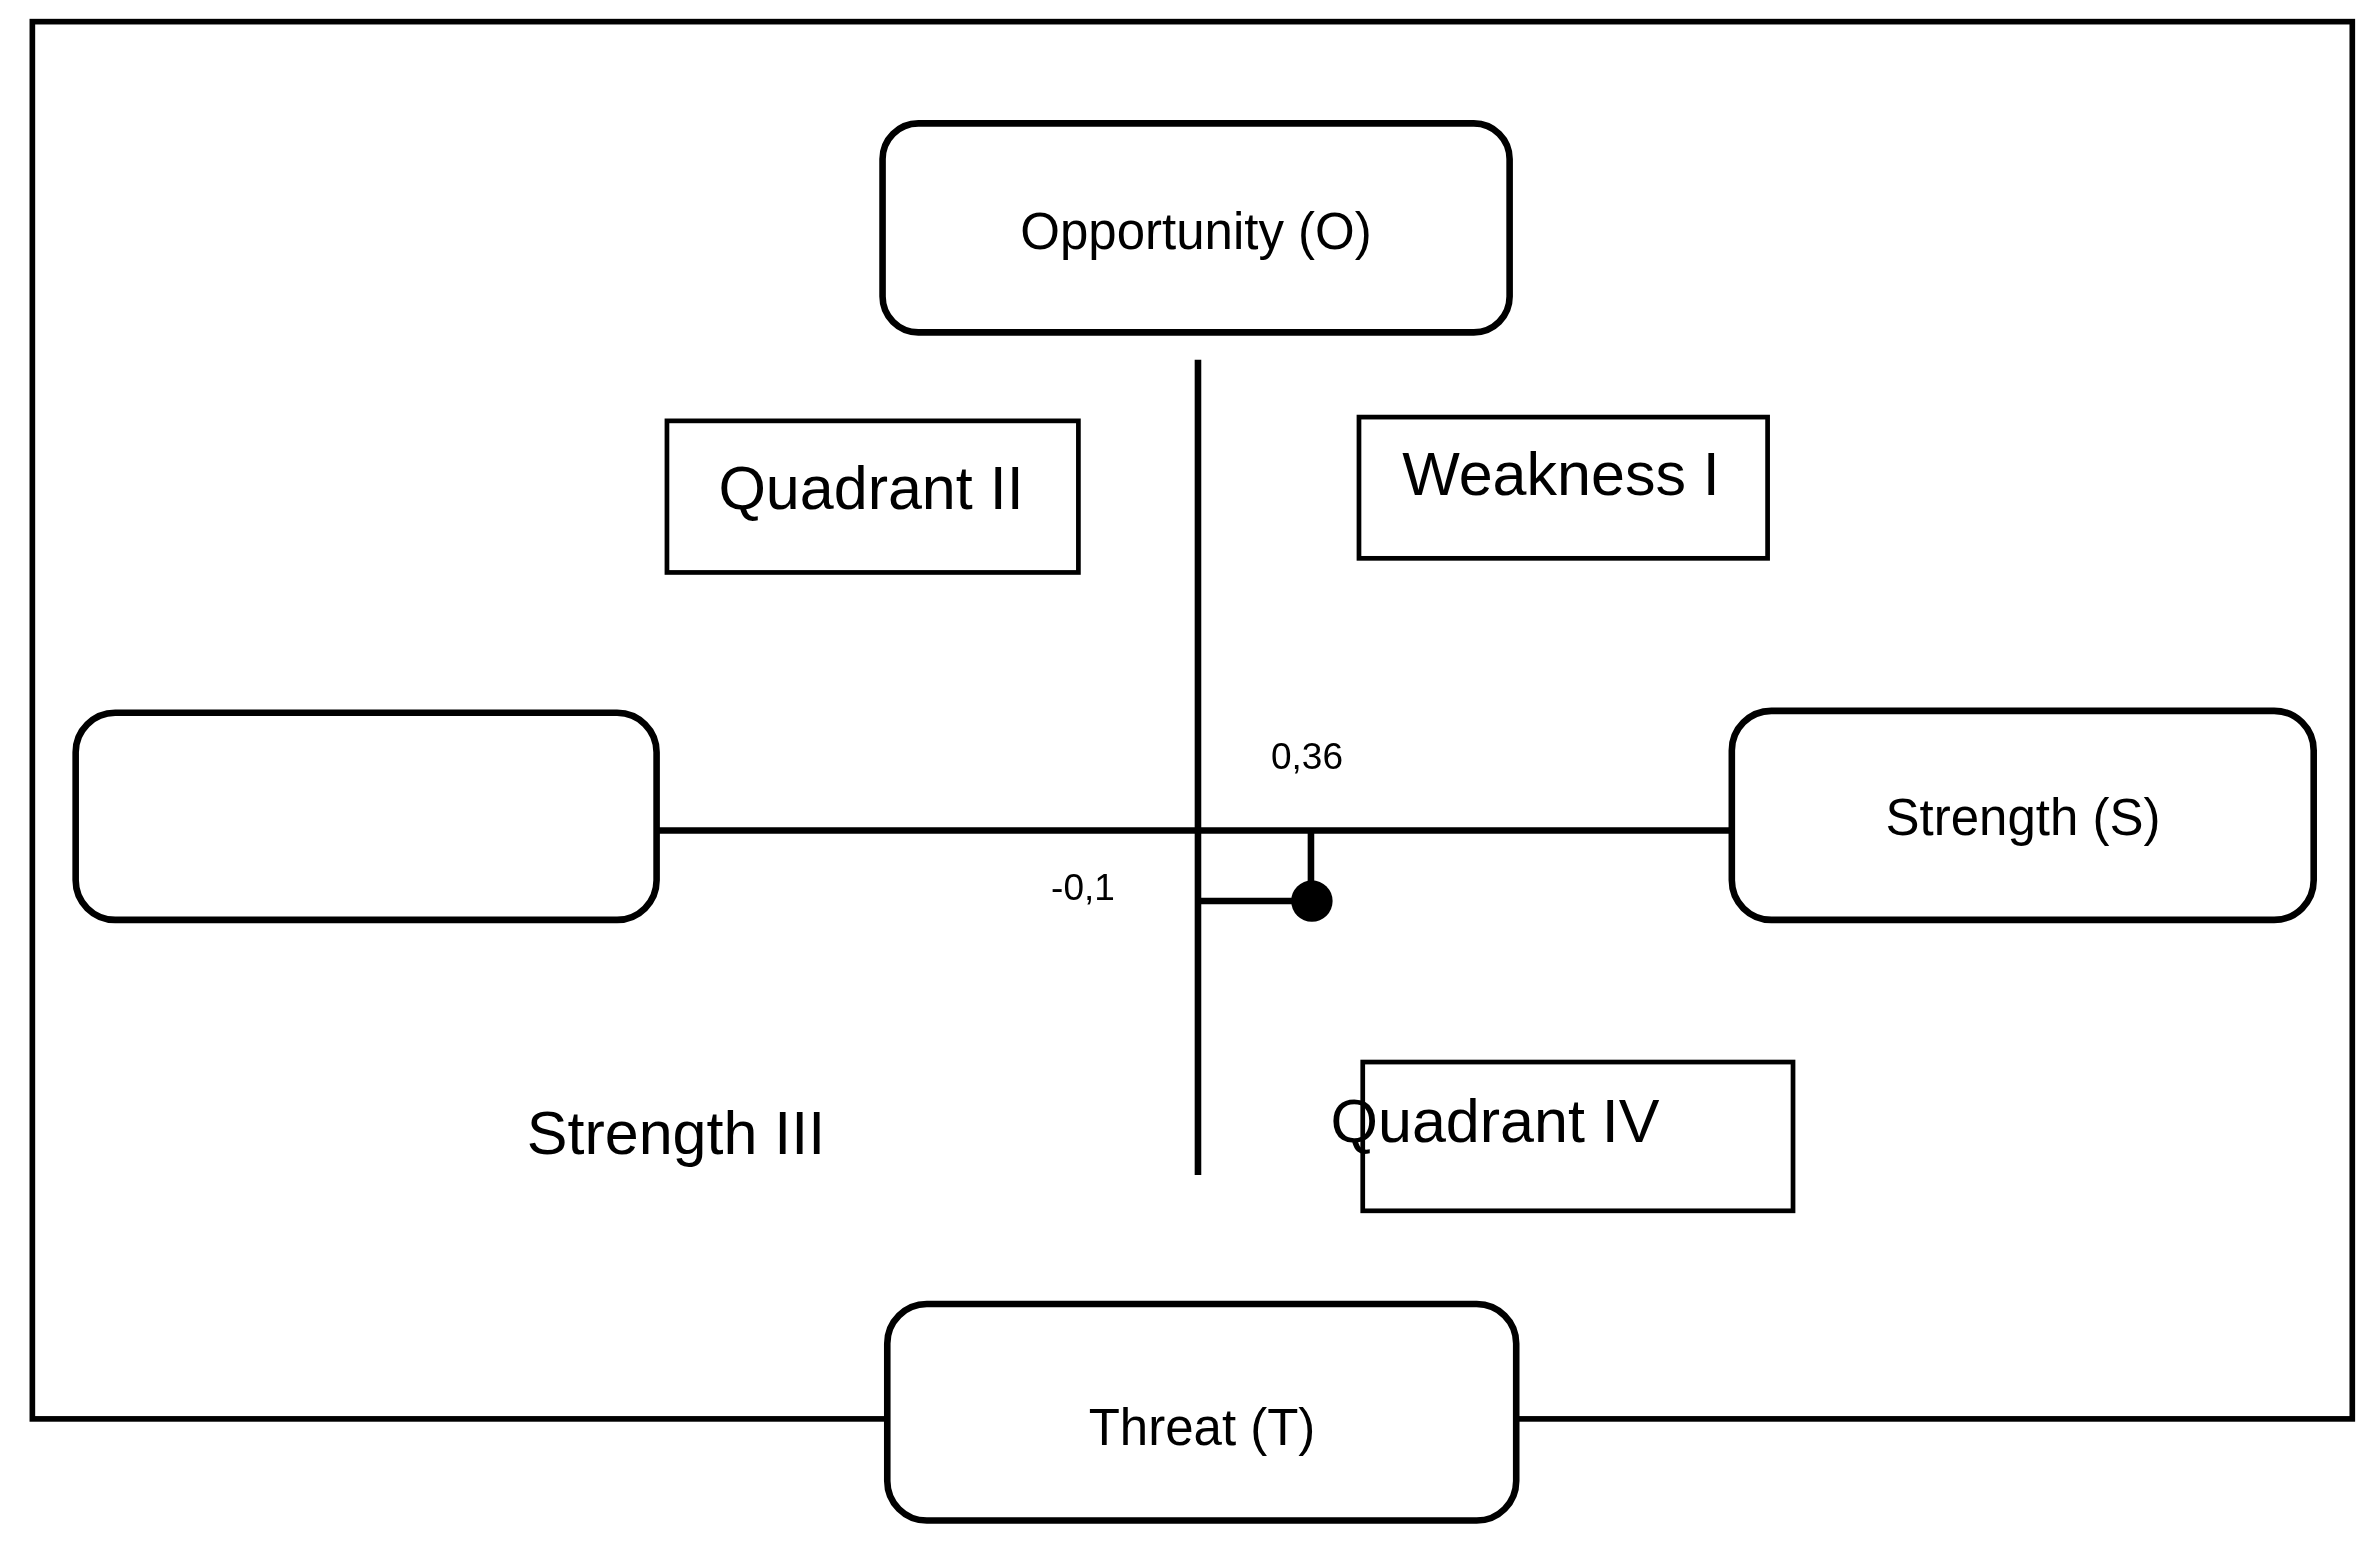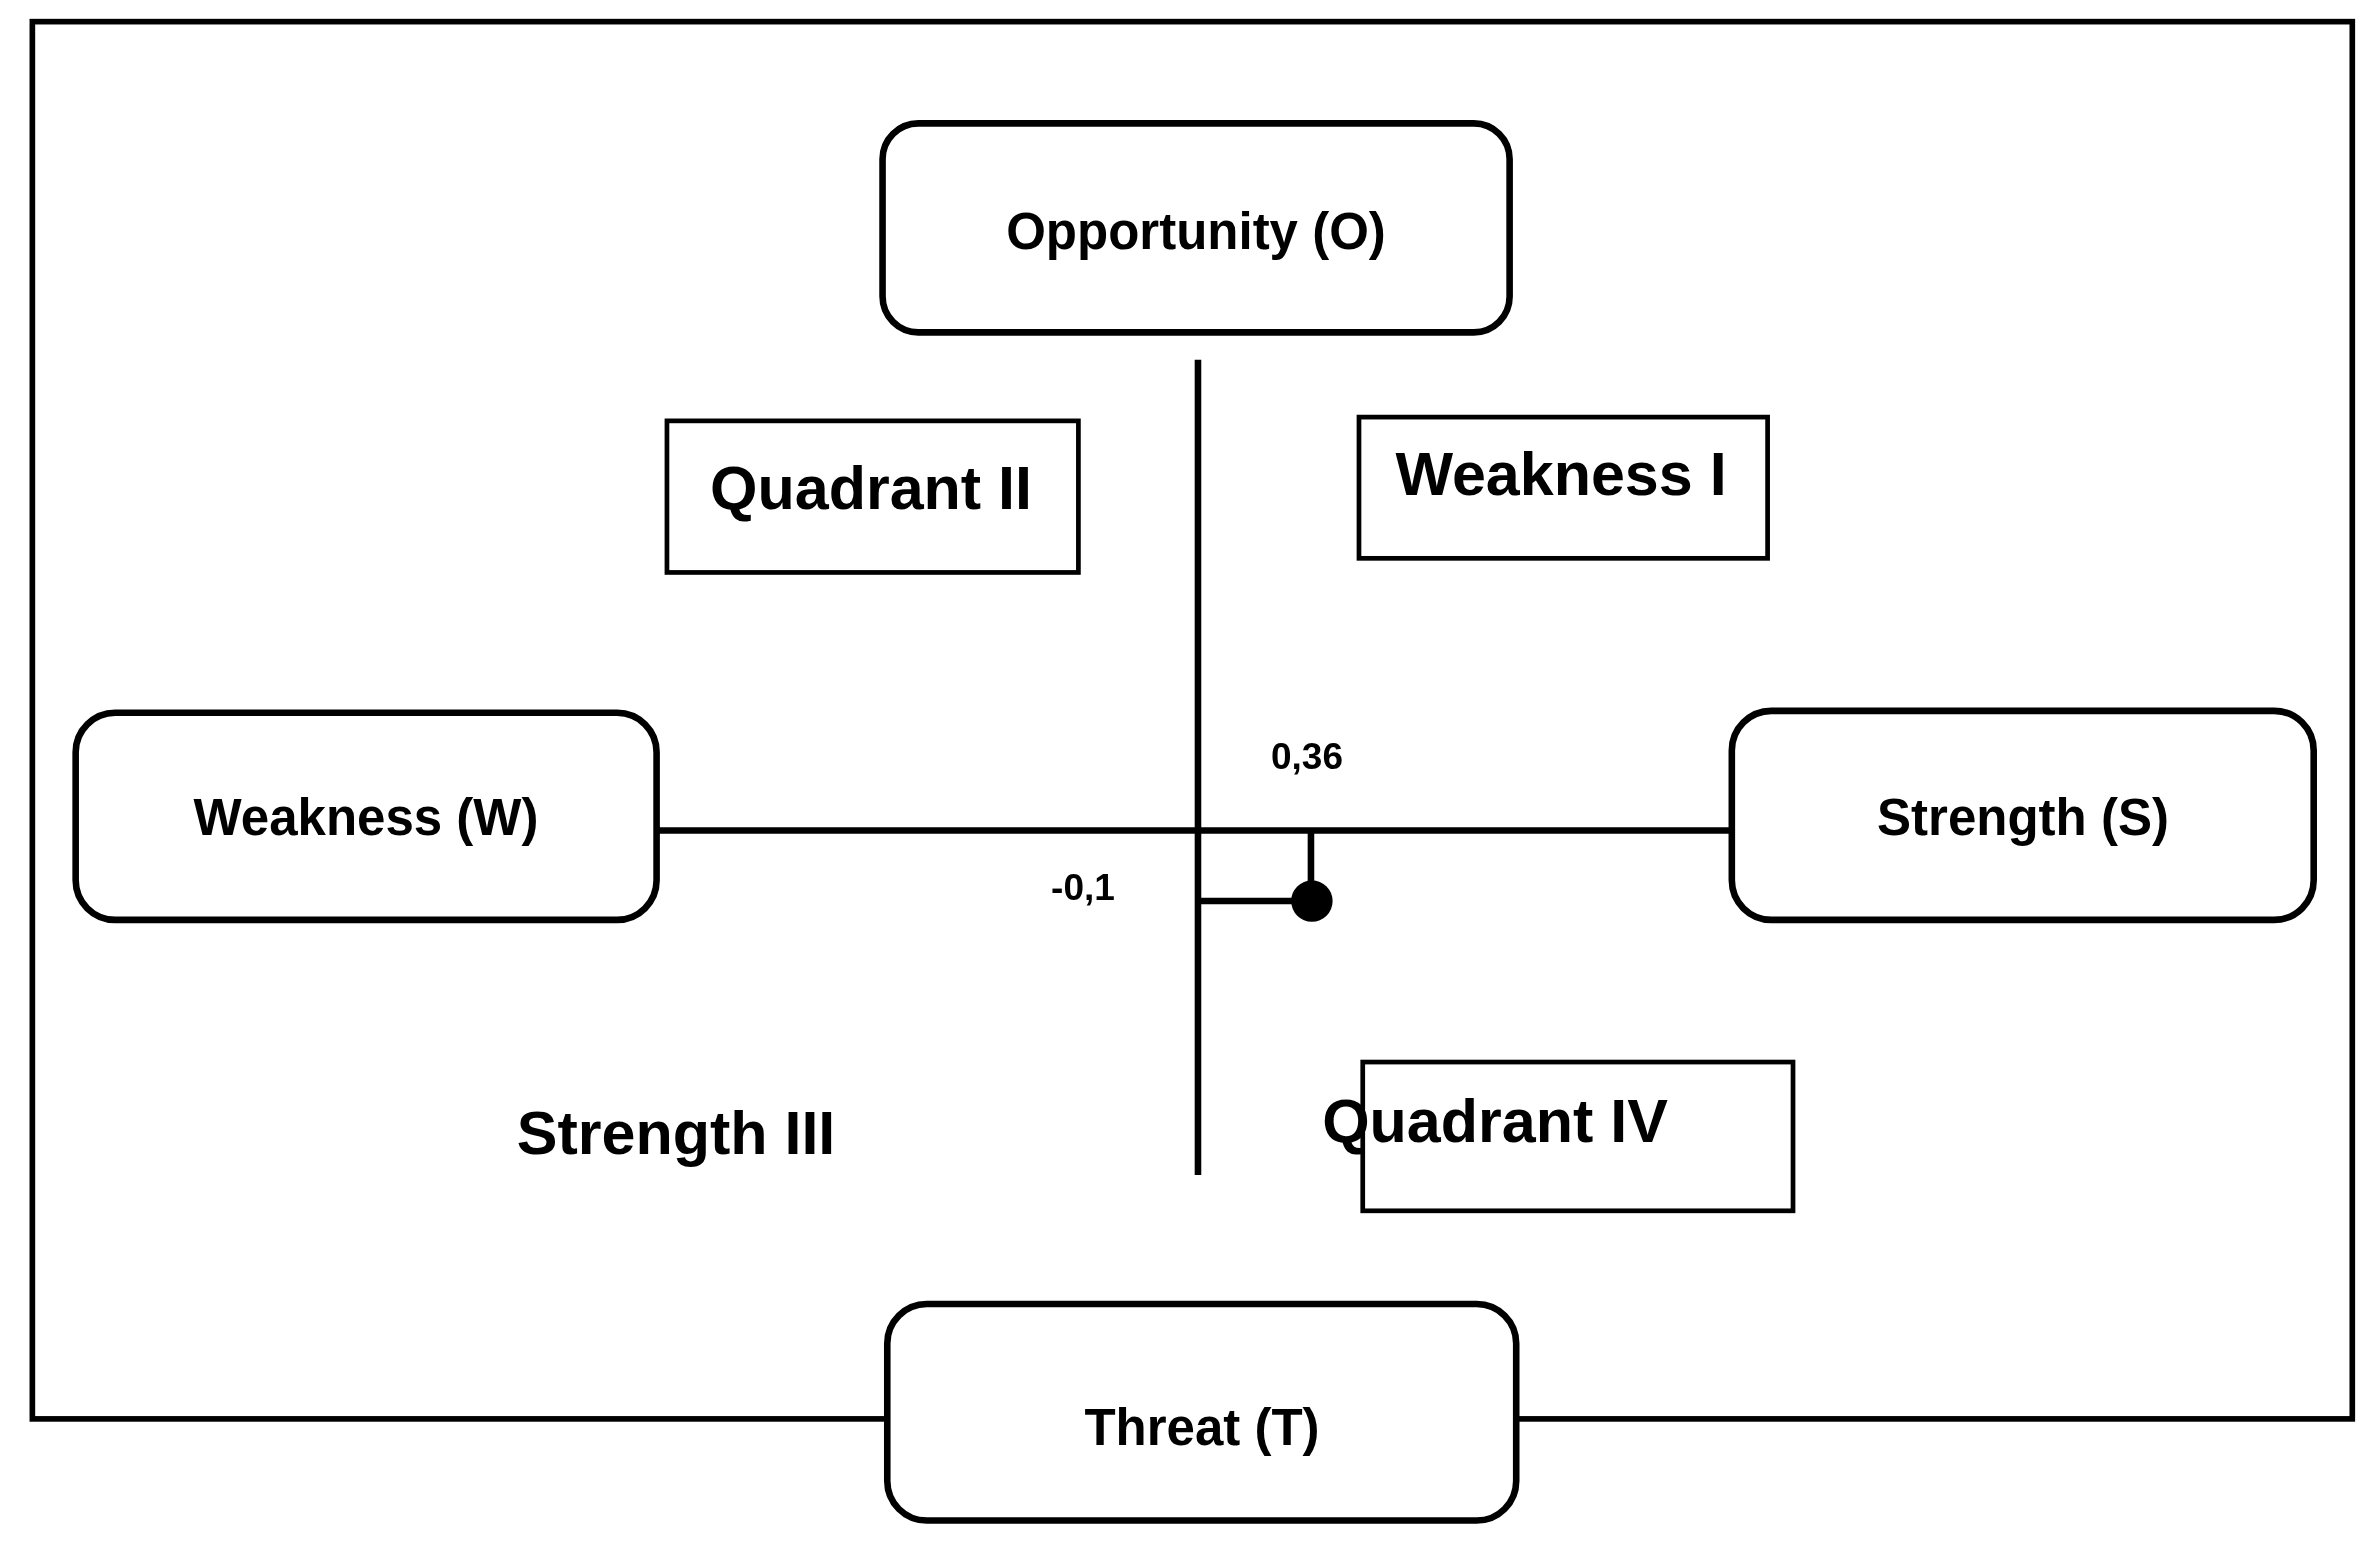--- a/index.html
+++ b/index.html
@@ -20,21 +20,20 @@
     left: 0;
     width: 2379px;
     height: 1546px;
   }
   .lbl {
     position: absolute;
     font-family: "Liberation Sans", sans-serif;
     color: #000000;
     white-space: nowrap;
     line-height: 1;
-    font-weight: bold;
   }
   .lbl-node {
     font-size: 51px;
   }
   .lbl-quad {
     font-size: 61px;
   }
   .lbl-val {
     font-size: 37px;
   }
@@ -72,21 +71,20 @@
     <rect x="1443" y="443" width="434" height="150" fill="none" stroke="#000000" stroke-width="5"></rect>
 
     <rect x="708" y="447" width="437" height="161" fill="none" stroke="#000000" stroke-width="5"></rect>
 
     <rect x="1447" y="1128" width="457" height="158" fill="none" stroke="#000000" stroke-width="5"></rect>
 
   </svg>
 
   <div class="lbl lbl-node centered" style="left:1196px; top:231px;">Opportunity (O)</div>
 
-  <div class="lbl lbl-node centered" style="left:366px; top:817px;">Weakness (W)</div>
 
   <div class="lbl lbl-node centered" style="left:2023px; top:817px;">Strength (S)</div>
 
   <div class="lbl lbl-node centered" style="left:1202px; top:1415px;margin-top:12px;">Threat (T)</div>
 
   <div class="lbl lbl-quad centered" style="left:1561px; top:474px;">Weakness I</div>
 
   <div class="lbl lbl-quad centered" style="left:871px; top:488px;">Quadrant II</div>
 
   <div class="lbl lbl-quad centered" style="left:676px; top:1133px;">Strength III</div>

